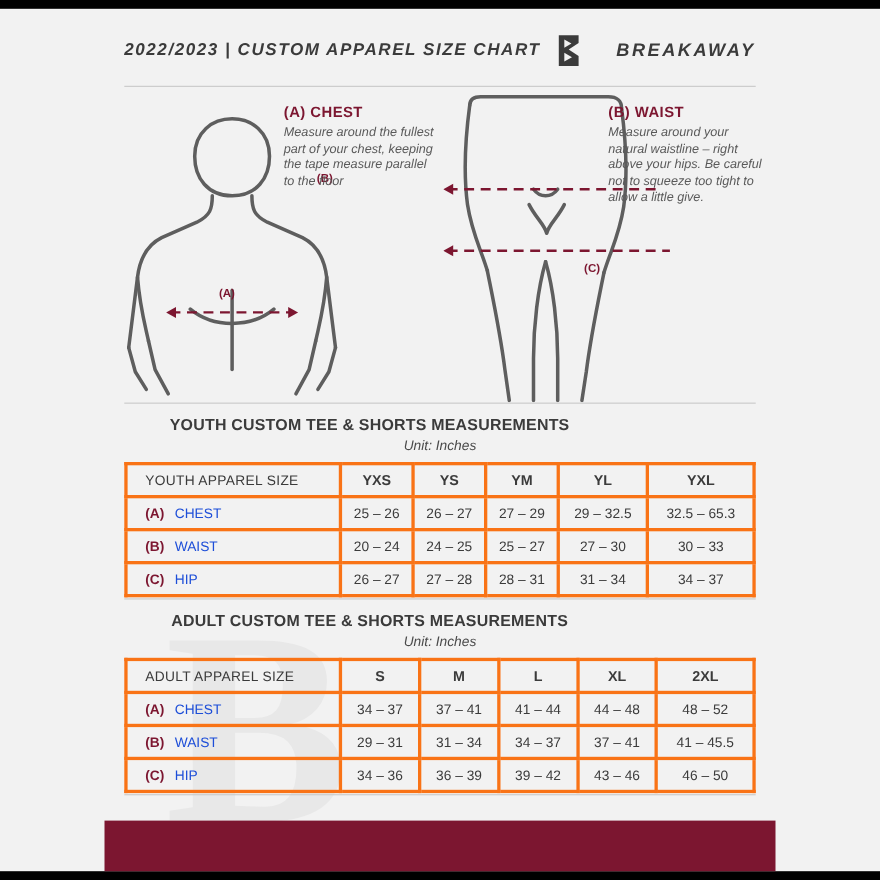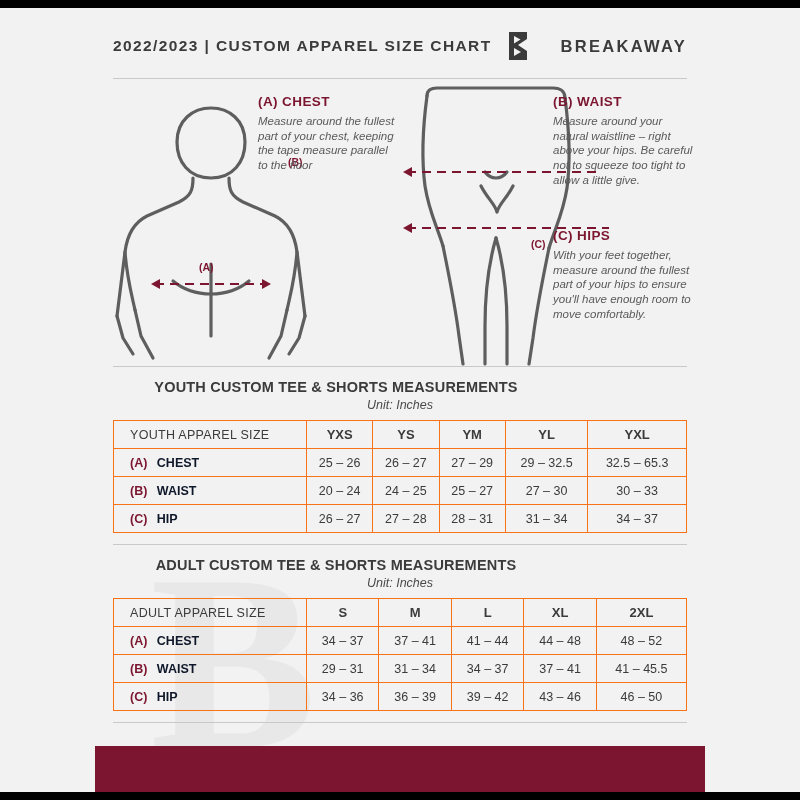--- a/index.html
+++ b/index.html
@@ -36,20 +36,21 @@
     line-height: 1;
     user-select: none;
   }
   
   .header {
     position: absolute;
     left: 0;
     top: 22px;
     width: 800px;
     height: 44px;
+    font-style: italic;
   }
   .header-title {
     position: absolute;
     left: 113px;
     top: 7px;
     font-size: 15.5px;
     font-weight: bold;
     letter-spacing: 1.4px;
     color: #3b3b3b;
   }
@@ -137,21 +138,21 @@
 
   
   table.size-table {
     position: absolute;
     left: 113px;
     width: 574px;
     border-collapse: collapse;
     background: transparent;
   }
   table.size-table td, table.size-table th {
-    border: 1px solid #f97316;
+    border: 3px solid #f97316;
     height: 27px;
     font-size: 12.5px;
     color: #3b3b3b;
     text-align: center;
     padding: 0;
   }
   table.size-table .rowhead {
     text-align: left;
     padding-left: 16px;
     width: 176px;
@@ -160,21 +161,21 @@
   table.size-table thead td {
     font-weight: bold;
     font-size: 13px;
   }
   table.size-table thead .rowhead {
     font-weight: normal;
     font-size: 12.5px;
     letter-spacing: 0.3px;
   }
   .tag { color: #7c1630; font-weight: bold; }
-  .rh-label { font-weight: bold; color: #0f172a; }
+  .rh-label { font-weight: normal; color: #1d4ed8; }
 
   
   .footer-bar {
     position: absolute;
     left: 95px;
     top: 738px;
     width: 610px;
     height: 54px;
     background: #7c1630;
   }
@@ -254,24 +255,20 @@
       <div class="marker-label" style="left:418px;top:152px">(C)</div>
 
       <div class="callout cal-chest">
         <div class="c-title">(A) CHEST</div>
         <div class="c-body">Measure around the fullest part of your chest, keeping the tape measure parallel to the floor</div>
       </div>
       <div class="callout cal-waist">
         <div class="c-title">(B) WAIST</div>
         <div class="c-body">Measure around your natural waistline – right above your hips. Be careful not to squeeze too tight to allow a little give.</div>
       </div>
-      <div class="callout cal-hips">
-        <div class="c-title">(C) HIPS</div>
-        <div class="c-body">With your feet together, measure around the fullest part of your hips to ensure you'll have enough room to move comfortably.</div>
-      </div>
     </div>
 
     <div class="hrule" style="top:358px"></div>
 
     <div class="sec-title" style="top:371px">YOUTH CUSTOM TEE &amp; SHORTS MEASUREMENTS</div>
     <div class="sec-unit" style="top:390px">Unit: Inches</div>
 
     <table class="size-table" style="top:412px">
       <thead>
         <tr>

